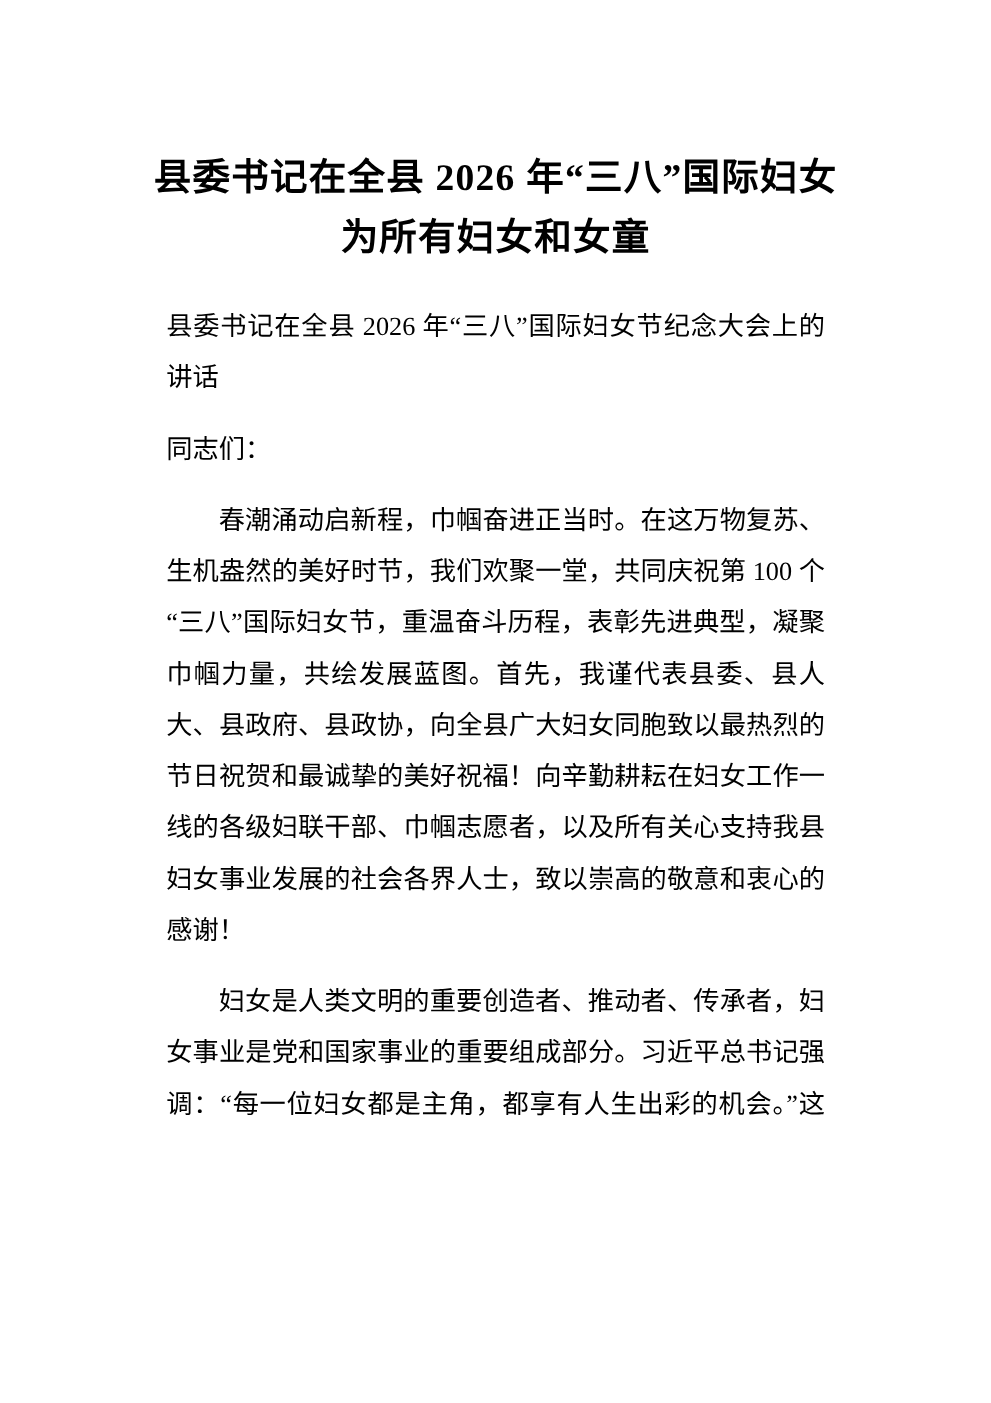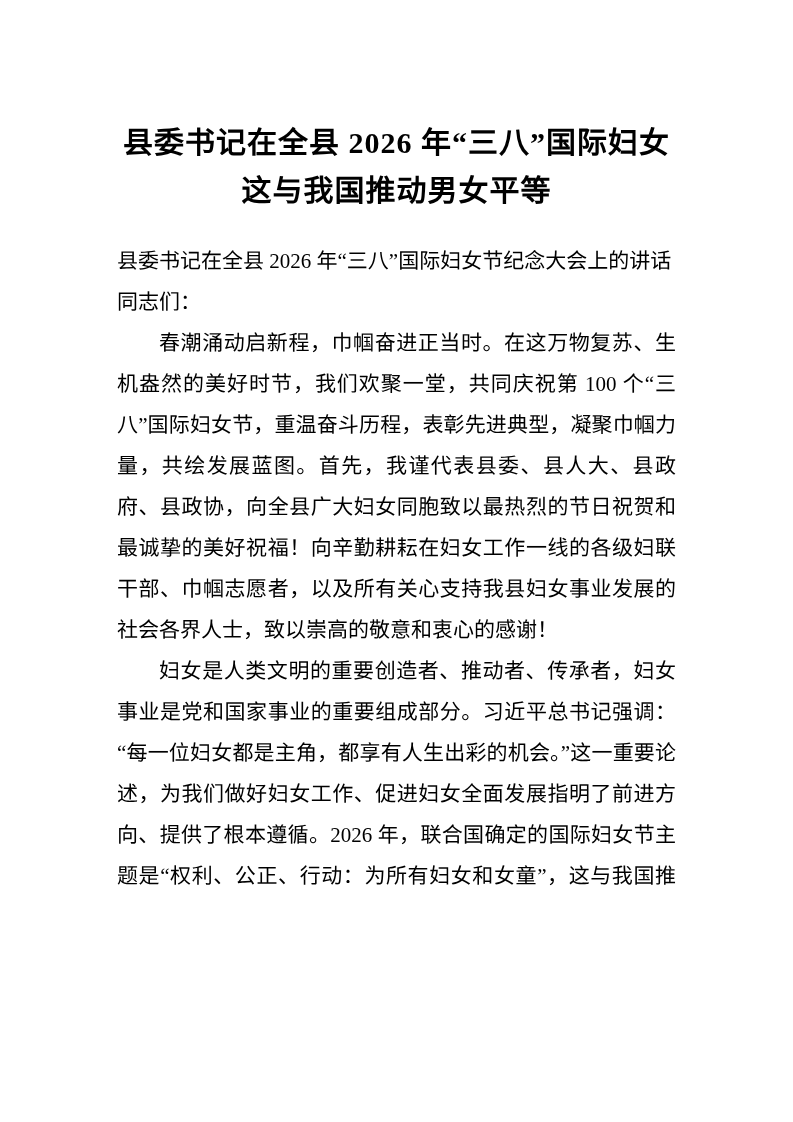--- a/index.html
+++ b/index.html
@@ -32,35 +32,35 @@
       display: block;
       white-space: nowrap;
     }
     .doc-body {
       font-size: 21px;
       line-height: 41px;
       text-align: justify;
       text-justify: inter-character;
     }
     .doc-body p {
-      margin: 0;
+      margin: 16px;
       padding: 0;
     }
     .doc-body p.indent {
       text-indent: 2em;
     }
   </style>
 </head>
 <body>
 
 <div class="page">
 
   <h1 class="doc-title">
     <span class="title-line">县委书记在全县 2026 年“三八”国际妇女</span>
-    <span class="title-line">这与我国推动男女平等</span>
+    <span class="title-line">为所有妇女和女童</span>
   </h1>
 
   <div class="doc-body">
     <p>县委书记在全县 2026 年“三八”国际妇女节纪念大会上的讲话</p>
     <p>同志们：</p>
     <p class="indent">春潮涌动启新程，巾帼奋进正当时。在这万物复苏、生机盎然的美好时节，我们欢聚一堂，共同庆祝第 100 个“三八”国际妇女节，重温奋斗历程，表彰先进典型，凝聚巾帼力量，共绘发展蓝图。首先，我谨代表县委、县人大、县政府、县政协，向全县广大妇女同胞致以最热烈的节日祝贺和最诚挚的美好祝福！向辛勤耕耘在妇女工作一线的各级妇联干部、巾帼志愿者，以及所有关心支持我县妇女事业发展的社会各界人士，致以崇高的敬意和衷心的感谢！</p>
     <p class="indent">妇女是人类文明的重要创造者、推动者、传承者，妇女事业是党和国家事业的重要组成部分。习近平总书记强调：“每一位妇女都是主角，都享有人生出彩的机会。”这一重要论述，为我们做好妇女工作、促进妇女全面发展指明了前进方向、提供了根本遵循。2026 年，联合国确定的国际妇女节主题是“权利、公正、行动：为所有妇女和女童”，这与我国推动男女平等、保障妇女权益的发展理念高度契合，也为我们新时代妇女事业发展赋予了新的使命与担当。</p>
   </div>
 
 </div>

